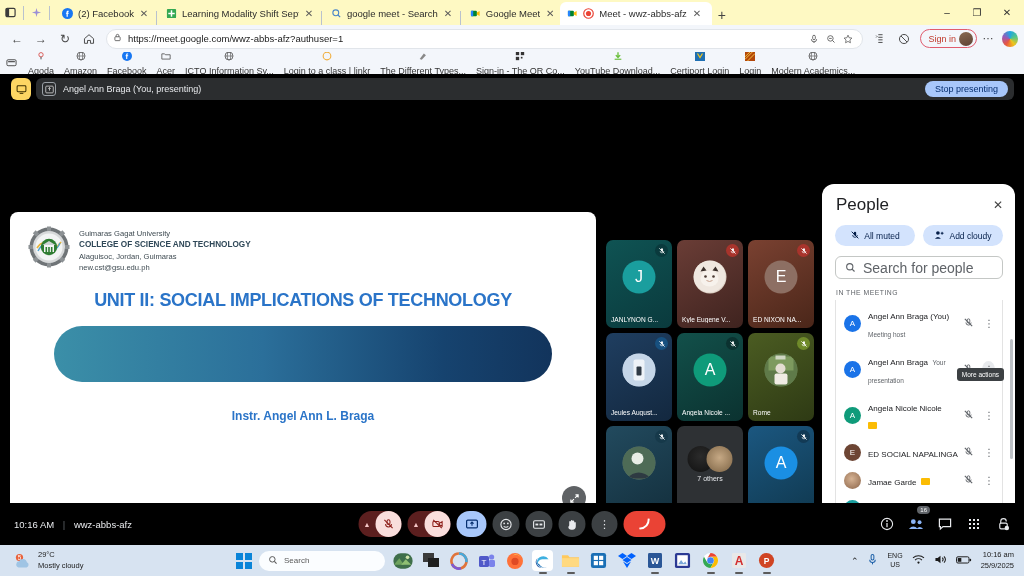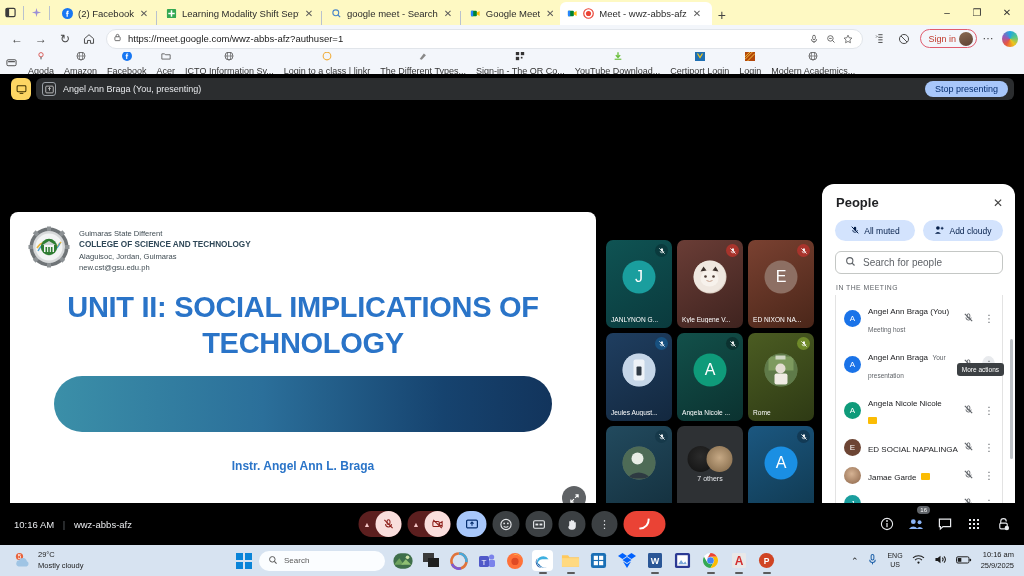--- a/index.html
+++ b/index.html
@@ -58,21 +58,21 @@
   .stoppresent{ margin-left:auto; background:#a8c7fa; color:#062e6f; font-size:9px; border-radius:11px; padding:3px 10px; }
   .lefticon { position:absolute; left:11px; top:4px; width:20px;height:22px; background:#fdd663; border-radius:6px; display:flex;align-items:center;justify-content:center;}
 
   .stage { position:absolute; left:10px; top:138px; width:586px; height:307px; background:#fff; border-radius:8px; overflow:hidden;}
 
   .slide-head { display:flex; gap:9px; padding:14px 0 0 18px; }
   .gsu-logo { width:42px;height:42px;flex:0 0 42px; position:relative;}
   .slide-head-txt { font-size:7.6px; color:#3f4b52; line-height:1.45; padding-top:2px;}
   .slide-head-txt .l2 { font-weight:bold; color:#2f4858; font-size:8.2px;}
 
-  .slide-title { text-align:center; color:#2a74c8; font-weight:bold; font-size:29px;
+  .slide-title { text-align:center; color:#2a74c8; font-weight:bold; font-size:18px;
                  line-height:1.26; margin-top:16px; padding:0 26px; letter-spacing:-0.3px;}
   .slide-bar { height:56px; margin:14px 44px 0 44px; border-radius:28px;
                background:linear-gradient(90deg,#3b8fa8 0%,#2b6f9a 42%,#16436f 78%,#12345c 100%); }
   .slide-author { text-align:center; color:#2a74c8; font-weight:bold; font-size:12px; margin-top:27px;}
 
   .expand-btn { position:absolute; right:10px; bottom:9px; width:24px;height:24px;border-radius:50%;
                 background:rgba(60,64,67,.82); display:flex;align-items:center;justify-content:center;color:#fff;font-size:11px;}
 
   .toast { position:absolute; left:14px; top:458px; background:#3c4043; color:#e8eaed;
            font-size:8.5px; border-radius:5px; padding:7px 10px; max-width:195px; }
@@ -92,27 +92,27 @@
 
   .joincard { position:absolute; left:622px; top:456px; width:180px; height:45px; background:#2e3134;
               border-radius:8px; display:flex; align-items:center; gap:8px; padding:0 9px;}
   .joincard .jav{ width:28px;height:28px;border-radius:50%;flex:0 0 28px;
      background:radial-gradient(circle at 45% 45%,#6f8a6a,#3d5138);}
   .joincard .jtxt{ font-size:7.5px; color:#e8eaed; line-height:1.42;}
 
   
   .people { position:absolute; left:822px; top:110px; width:193px; height:392px; background:#fff; border-radius:12px; overflow:hidden;}
   .people-head { display:flex; align-items:center; padding:11px 12px 6px 14px;}
-  .people-head .ptitle{ font-size:13px; color:#202124;font-weight:bold;}
+  .people-head .ptitle{ font-size:17px; color:#202124;}
   .people-head .pclose{ margin-left:auto; font-size:12px; color:#444; }
   .people-actions { display:flex; gap:8px; padding:4px 12px 8px 13px;}
   .pill { flex:1; height:21px; background:#d3e3fd; border-radius:11px; display:flex; align-items:center;
           justify-content:center; gap:4px; font-size:8.5px; color:#041e49;}
   .psearch { margin:2px 12px 0 13px; height:23px; border:1px solid #c4c7c5; border-radius:6px;
-             display:flex; align-items:center; gap:7px; padding:0 9px; font-size:10px; color:#5f6368;}
+             display:flex; align-items:center; gap:7px; padding:0 9px; font-size:14px; color:#5f6368;}
   .plabel { font-size:6.8px; color:#5f6368; letter-spacing:.5px; padding:10px 0 4px 14px;}
   .contrib { margin:0 12px 0 13px; border:1px solid #e3e3e3; border-radius:8px 8px 0 0; height:22px;
              display:flex; align-items:center; padding:0 9px; font-size:9px; color:#202124;}
   .contrib .cnt{ margin-left:auto; font-size:8px; color:#5f6368; padding-right:9px;}
   .plist { margin:0 12px 0 13px; border:1px solid #e3e3e3; border-top:none; border-radius:0 0 8px 8px; }
   .prow { display:flex; align-items:center; gap:7px; padding:5px 7px 5px 8px; position:relative; }
   .prow .pav{ width:17px;height:17px;border-radius:50%;flex:0 0 17px;display:flex;align-items:center;justify-content:center;color:#fff;font-size:8px;position:relative;}
   .prow .pn{ flex:1; min-width:0;}
   .prow .pn .n1{ font-size:8px; color:#202124; white-space:nowrap; overflow:hidden; text-overflow:ellipsis;}
   .prow .pn .n2{ font-size:6.5px; color:#5f6368; margin-top:1px;}
@@ -136,21 +136,21 @@
   .split .main{ width:26px;height:26px;border-radius:13px;background:#f9dedc;color:#8c1d18;display:flex;align-items:center;justify-content:center;font-size:11px;}
   .cbtn.present{ background:#a8c7fa; color:#062e6f; width:30px;}
   .cbtn.hang{ background:#ea4335; width:42px; border-radius:13px;}
   .rightctrls{ position:absolute; right:13px; display:flex; align-items:center; gap:13px; color:#e8eaed; font-size:11px;}
   .rightctrls .item{ position:relative; display:flex; align-items:center; justify-content:center; width:16px; height:18px;}
   .rightctrls .cntbadge{ position:absolute; top:-9px; right:-6px; background:#5f6368; color:#fff; font-size:6px;
       border-radius:7px; padding:1px 3px; line-height:1;}
 
   
   .taskbar { position:absolute; left:0; top:545px; width:1024px; height:31px; background:#d7e3f1; display:flex; align-items:center;}
-  .weather { display:flex; align-items:center; gap:6px; padding-left:14px;}
+  .weather { display:flex; align-items:flex-end; gap:6px; padding-left:14px;}
   .weather .wic{ width:18px;height:18px;position:relative;}
   .weather .wtx{ font-size:7.5px; color:#1b1b1b; line-height:1.35;}
   .tb-center{ position:absolute; left:236px; display:flex; align-items:center; gap:7px;}
   .winlogo{ width:16px;height:16px; display:grid; grid-template-columns:1fr 1fr; grid-gap:2px;}
   .winlogo i{ background:#0a84d8; display:block;}
   .tbsearch{ width:126px; height:20px; background:#fbfdff; border-radius:10px; display:flex; align-items:center; gap:6px; padding:0 9px; font-size:8px; color:#5a5a5a;}
   .tbapp{ width:21px;height:21px; border-radius:4px; display:flex; align-items:center; justify-content:center; position:relative;}
   .tbapp.open::after{ content:""; position:absolute; bottom:-3px; left:50%; transform:translateX(-50%); width:8px;height:2px;background:#5b5b5b;border-radius:1px;}
   .tray{ position:absolute; right:10px; display:flex; align-items:center; gap:9px; color:#1b1b1b; font-size:9px;}
   .tray .lang{ font-size:7px; line-height:1.15; text-align:center;}
@@ -479,21 +479,21 @@
               <circle cx="21" cy="21" r="8.2" fill="#2f7d32"></circle>
               <rect x="16" y="19" width="10" height="7" fill="#f5f5f5"></rect>
               <path d="M14.5 19 L21 15 L27.5 19 Z" fill="#cfd3d4"></path>
               <rect x="17.5" y="21" width="1.6" height="5" fill="#2f7d32"></rect>
               <rect x="20.2" y="21" width="1.6" height="5" fill="#2f7d32"></rect>
               <rect x="22.9" y="21" width="1.6" height="5" fill="#2f7d32"></rect>
             </g>
           </svg>
         </div>
         <div class="slide-head-txt">
-          <div class="l1">Guimaras State Different</div>
+          <div class="l1">Guimaras Gagat University</div>
           <div class="l2">COLLEGE OF SCIENCE AND TECHNOLOGY</div>
           <div class="l3">Alaguisoc, Jordan, Guimaras</div>
           <div class="l4">new.cst@gsu.edu.ph</div>
         </div>
       </div>
 
       <div class="slide-title">UNIT II: SOCIAL IMPLICATIONS OF TECHNOLOGY</div>
       <div class="slide-bar"></div>
       <div class="slide-author">Instr. Angel Ann L. Braga</div>
 

